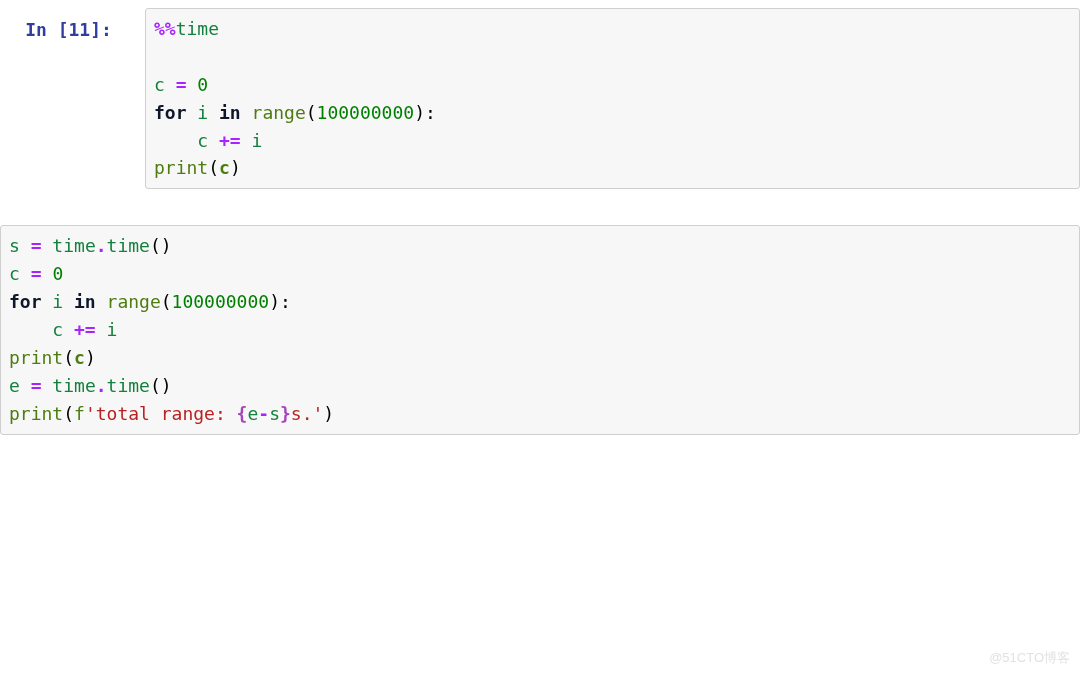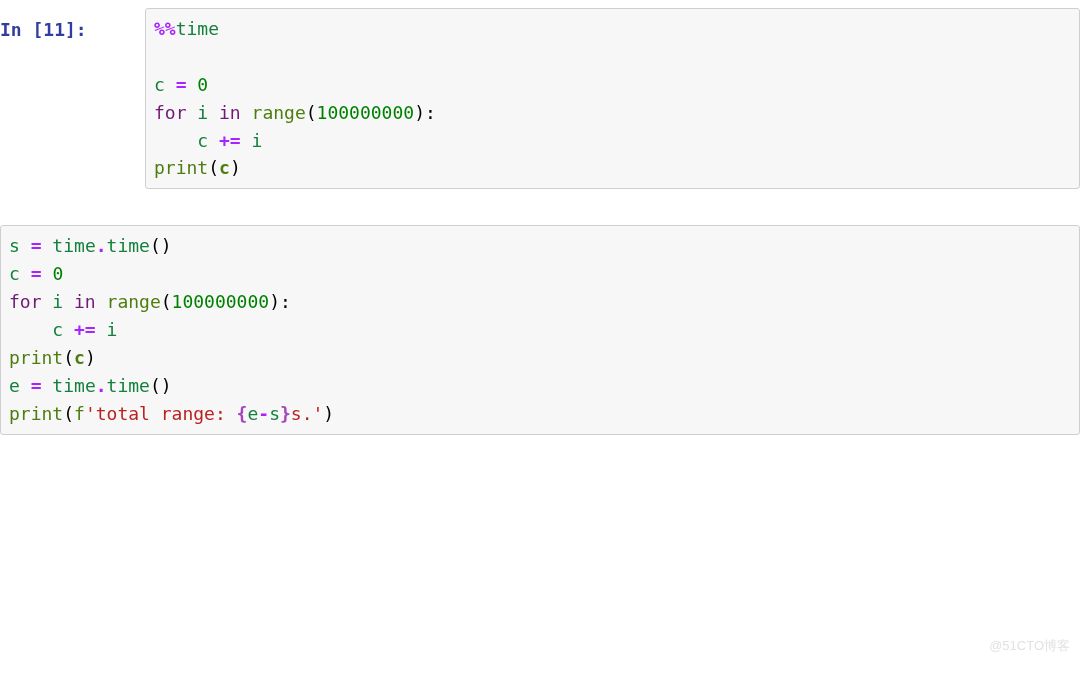--- a/index.html
+++ b/index.html
@@ -14,21 +14,21 @@
       padding: 8px 0;
       width: 1080px;
     }
     .cell {
       display: flex;
       margin-bottom: 4px;
     }
     .prompt {
       width: 145px;
       min-width: 145px;
-      text-align: left;
+      text-align: center;
       padding-right: 8px;
       padding-top: 8px;
       color: #303F9F;
       font-weight: bold;
       line-height: 1.5;
     }
     .prompt-in { color: #303F9F; }
     .input-area {
       flex: 1;
       background: #F7F7F7;
@@ -47,33 +47,33 @@
       white-space: pre;
       color: #000;
     }
     .output-cell {
       margin-top: 8px;
       margin-bottom: 20px;
     }
     .output-cell:last-child {
       margin-bottom: 6px;
     }
-    .kw { color: #701a75; font-weight: normal; }
+    .kw { color: #0f172a; font-weight: bold; }
     .op { color: #AA22FF; font-weight: bold; }
     .num { color: #008000; }
     .bold { font-weight: bold; }
     .bltn { color: #4d7c0f; }
     .paren { color: #000; }
     .str { color: #BA2121; }
     .interp { color: #A347BA; font-weight: bold; }
     .ident { color: #15803d; }
     .watermark {
       position: fixed;
       right: 10px;
-      bottom: 20px;
+      bottom: 8px;
       color: #e2e2e2;
       font-size: 13px;
       font-family: sans-serif;
       pointer-events: none;
     }
   </style>
 </head>
 <body>
 
 <div class="cell">

